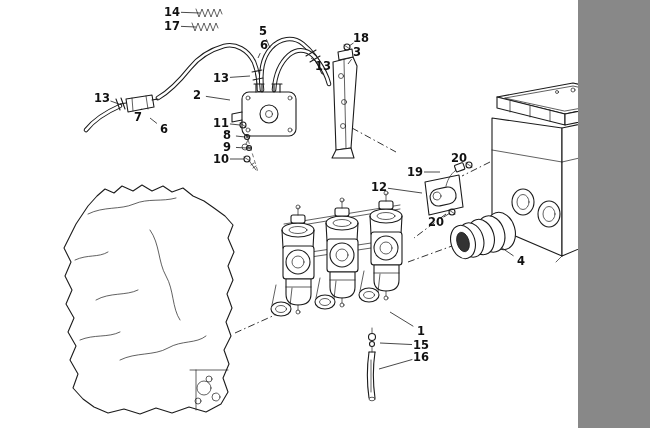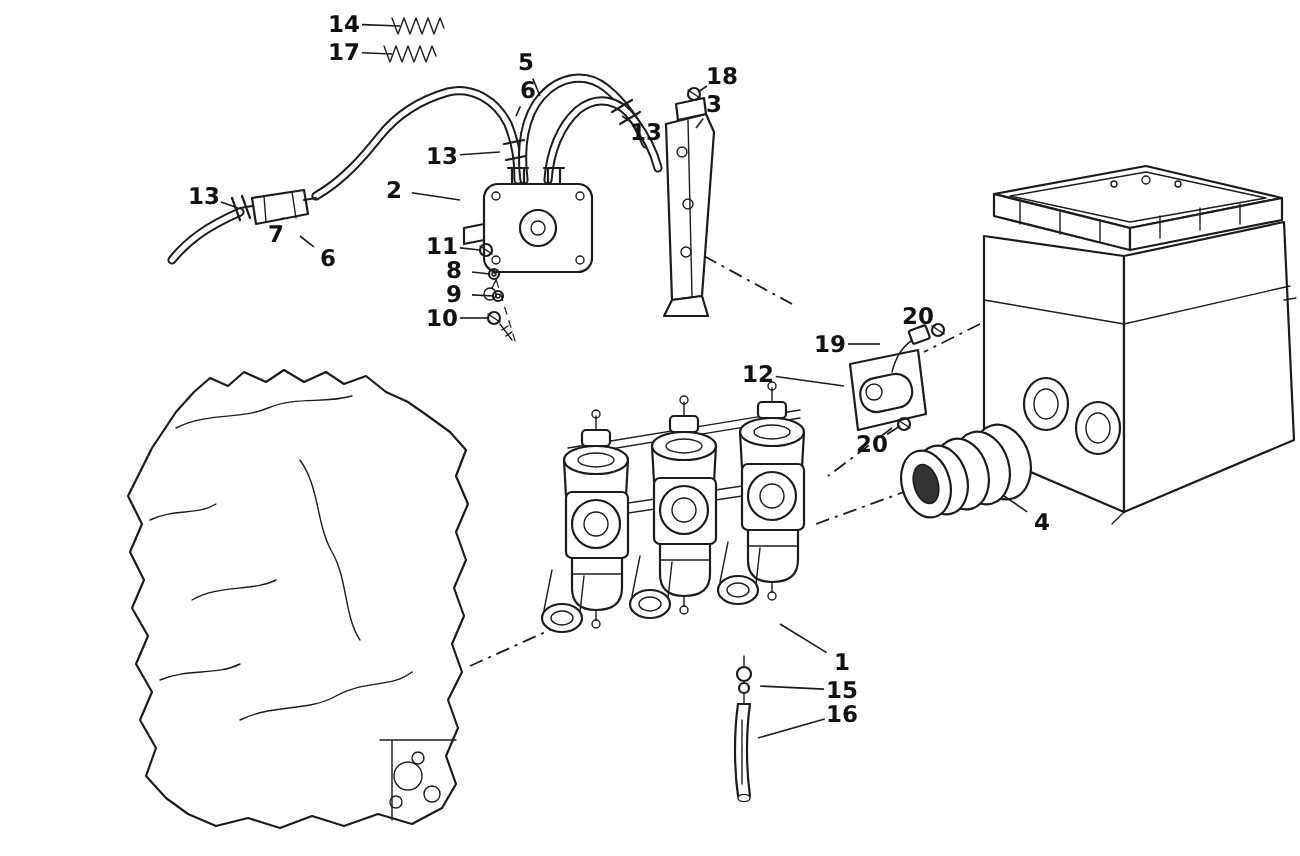--- a/index.html
+++ b/index.html
@@ -1,17 +1,17 @@
 <!DOCTYPE html>
 <html><head>
 <meta charset="utf-8">
 <style>
   html,body{margin:0;padding:0;background:#888;}
   .stage{
-    position:relative;width:650px;height:428px;
+    position:relative;width:578px;height:428px;
     background:var(--bg,#ffffff);overflow:hidden;
     font-family:"DejaVu Sans","Liberation Sans",sans-serif;
   }
   svg{display:block}
   .ln{fill:none;stroke:var(--line,#1c1c1c);stroke-width:1.1;stroke-linecap:round;stroke-linejoin:round}
   .thin{fill:none;stroke:var(--line,#1c1c1c);stroke-width:0.7;stroke-linecap:round;stroke-linejoin:round}
   .wh{fill:#ffffff;stroke:var(--line,#1c1c1c);stroke-width:1.1;stroke-linejoin:round}
   .dark{fill:#333333;stroke:var(--line,#1c1c1c);stroke-width:0.8}
   .dash{fill:none;stroke:var(--line,#1c1c1c);stroke-width:0.9;stroke-dasharray:7 3 1.5 3}
   .dashthin{fill:none;stroke:var(--line,#1c1c1c);stroke-width:0.6;stroke-dasharray:4 3}

